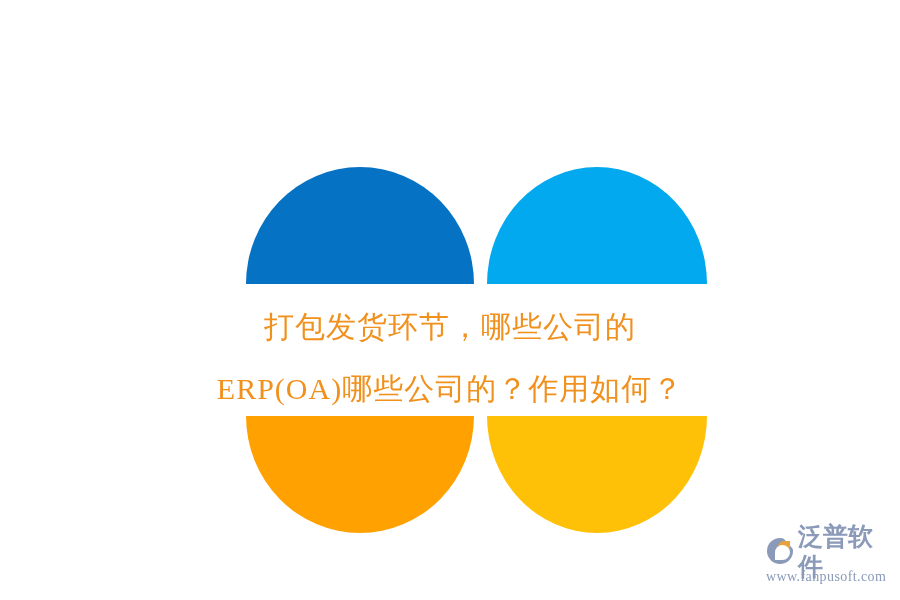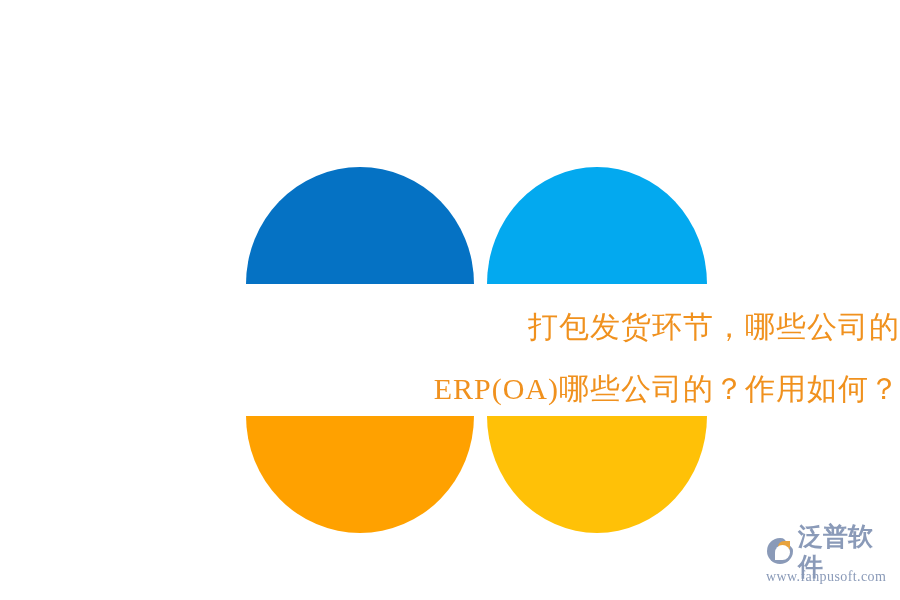--- a/index.html
+++ b/index.html
@@ -68,21 +68,20 @@
     text-align: center;
     color: #f0911e;
     font-size: 30px;
     line-height: 62px;
     letter-spacing: 1px;
     white-space: nowrap;
     font-family: "Liberation Serif", "DejaVu Serif", serif;
   }
   .headline .line {
     display: block;
-    text-align: right;
   }
 
   
   .watermark {
     position: absolute;
     left: 766px;
     top: 534px;
     width: 128px;
     height: 56px;
   }

